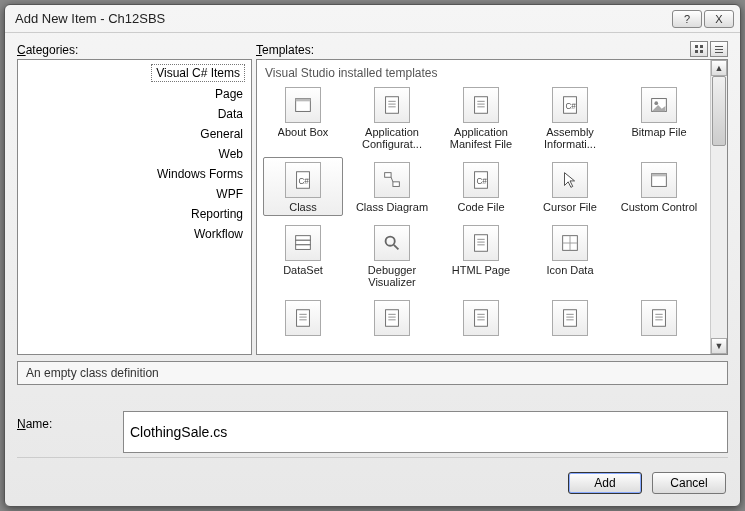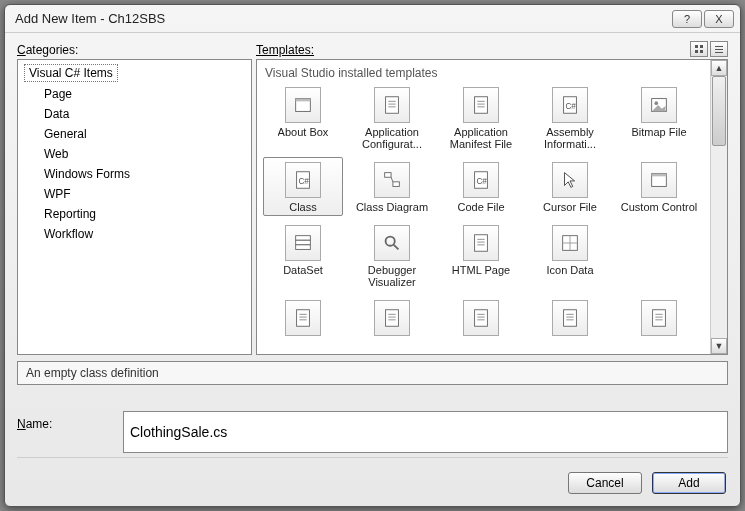--- a/index.html
+++ b/index.html
@@ -76,20 +76,21 @@
     border: 1px solid #888;
     background: #fff;
     flex: 1;
     position: relative;
     overflow: hidden;
   }
   .tree {
     padding: 4px 6px;
     font-size: 12px;
     color: #000;
+    text-align: right;
   }
   .tree-root {
     border: 1px dotted #777;
     padding: 1px 4px;
     display: inline-block;
     margin-bottom: 2px;
   }
   .tree-children {
     margin-left: 18px;
   }
@@ -105,21 +106,21 @@
     gap: 2px;
   }
   .viewbtn {
     width: 18px; height: 16px;
     border: 1px solid #888;
     background: linear-gradient(#fff,#e0e0e0);
     cursor: pointer;
     display:flex;align-items:center;justify-content:center;
   }
   .viewbtn svg { width:10px; height:10px; }
-  .right .pane-header { position: relative; text-decoration: underline; }
+  .right .pane-header { position: relative; }
   .templates-area {
     position: relative;
     height: 100%;
     display: flex;
   }
   .templates-scroll {
     flex: 1;
     padding: 4px 2px 4px 6px;
     overflow: hidden;
   }
@@ -492,17 +493,17 @@
     </div>
 
     <div class="desc">An empty class definition</div>
 
     <div class="name-row">
       <label><span class="ul">N</span><span>ame:</span></label>
       <input type="text" value="ClothingSale.cs" style="">
     </div>
     <hr class="hr-thin">
     <div class="buttons-row">
+      <button class="btn default">Add</button>
       <button class="btn">Cancel</button>
-      <button class="btn default">Add</button>
     </div>
   </div>
 </div>
 
 </body></html>

